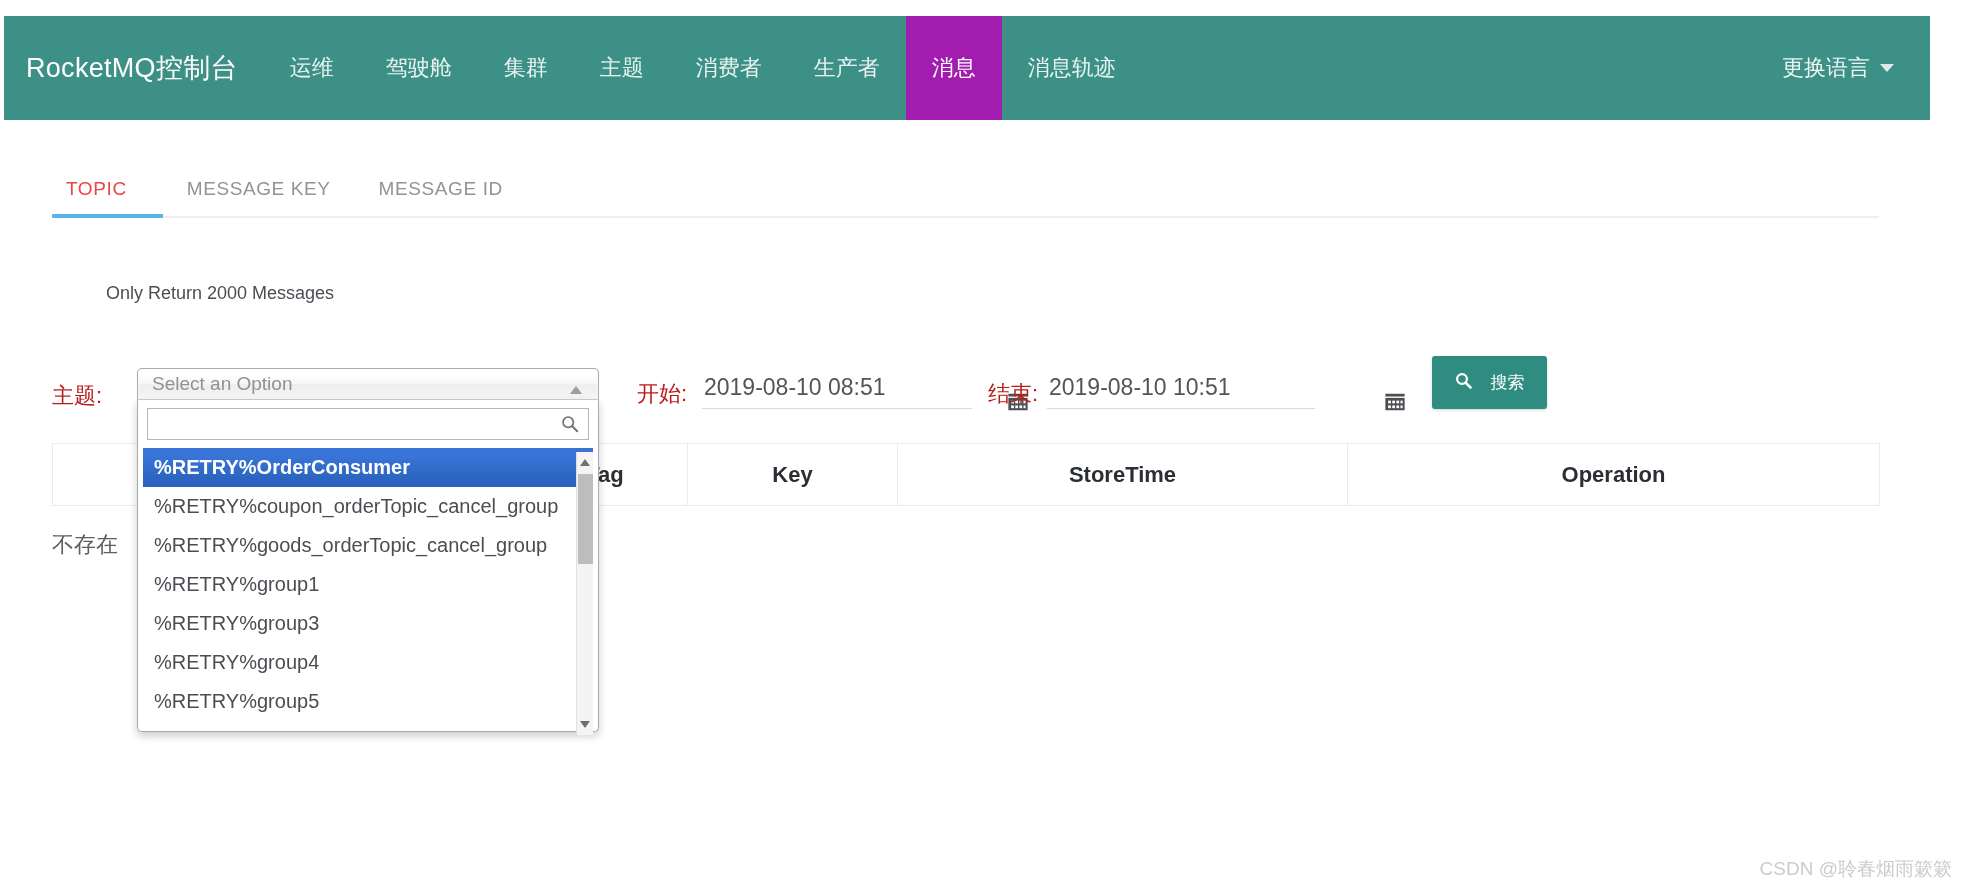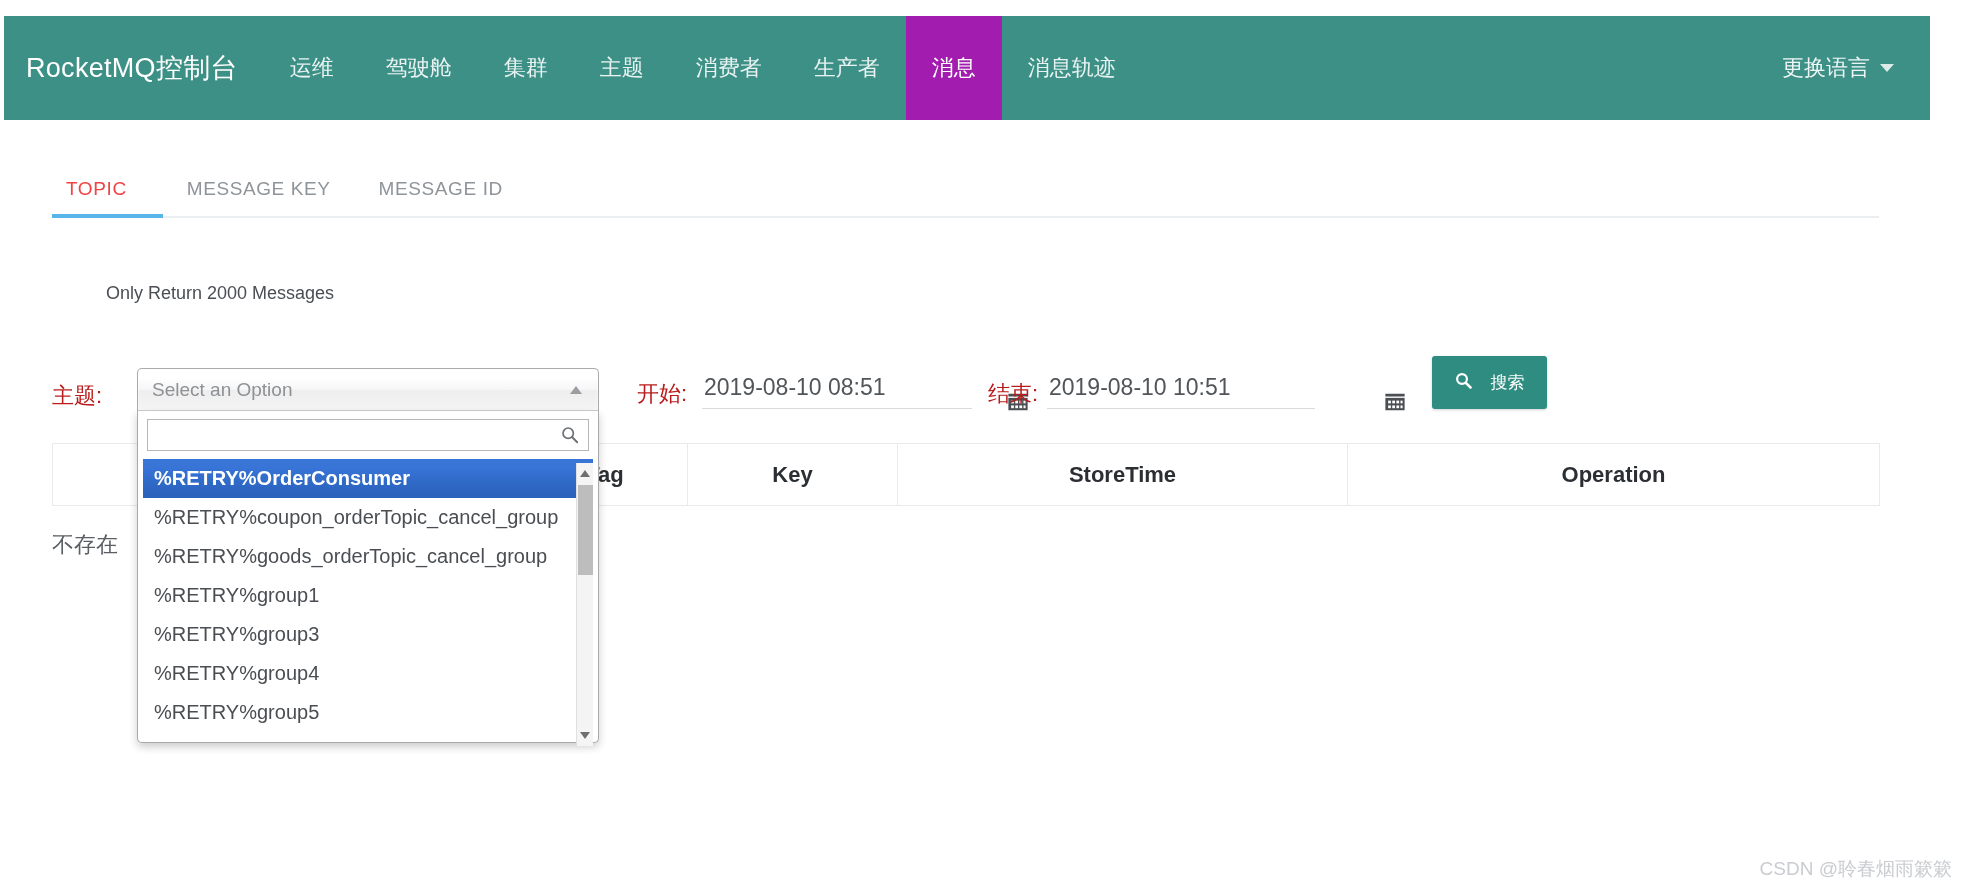--- a/index.html
+++ b/index.html
@@ -152,21 +152,21 @@
     box-shadow: 0 1px 3px rgba(0,0,0,.18);
   }
 
   
   .chosen-wrap {
     position: absolute;
     left: 85px; top: 0px;
     width: 462px;
   }
   .chosen-single {
-    height: 43px;
+    height: 32px;
     border: 1px solid #aaa;
     border-bottom-color: #ccc;
     border-radius: 5px 5px 0 0;
     background: linear-gradient(#fff 20%, #f6f6f6 50%, #eee 52%, #f4f4f4 100%);
     box-shadow: 0 0 3px rgba(255,255,255,.9) inset, 0 1px 1px rgba(0,0,0,.06);
     display: flex; align-items: center;
     padding: 9px 14px;
     color: #8e9195;
     font-size: 19px;
     cursor: pointer;

